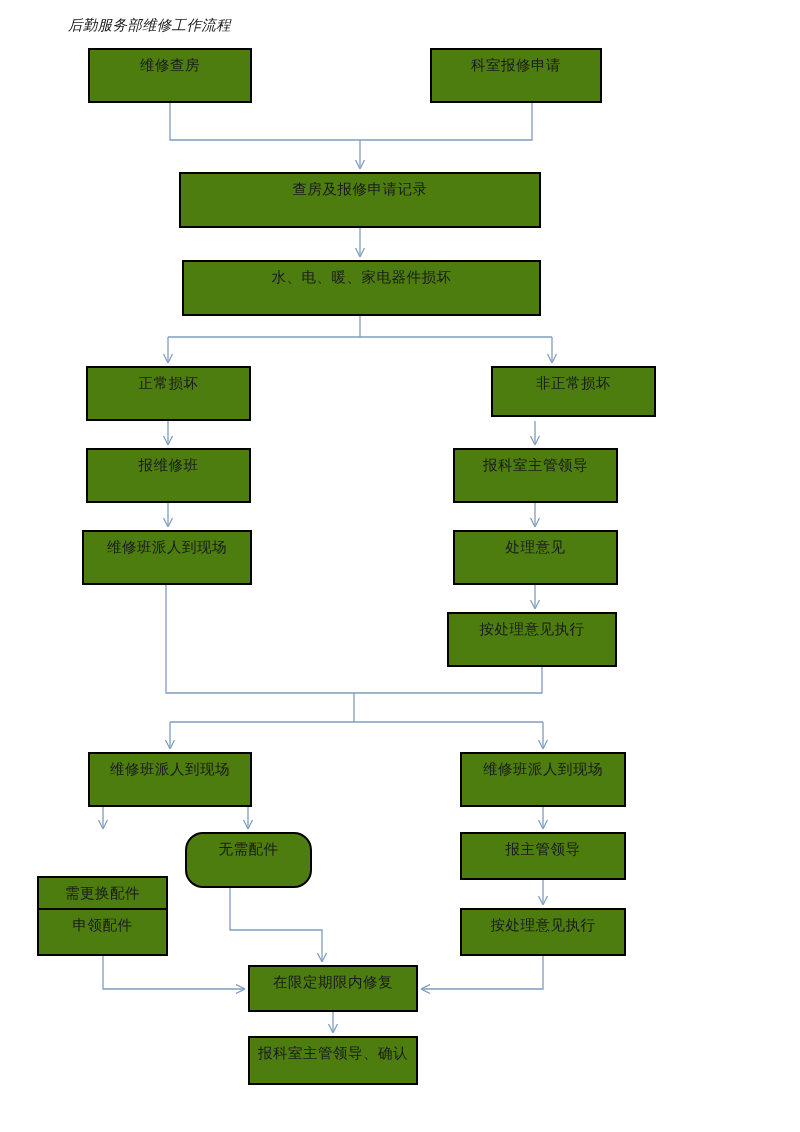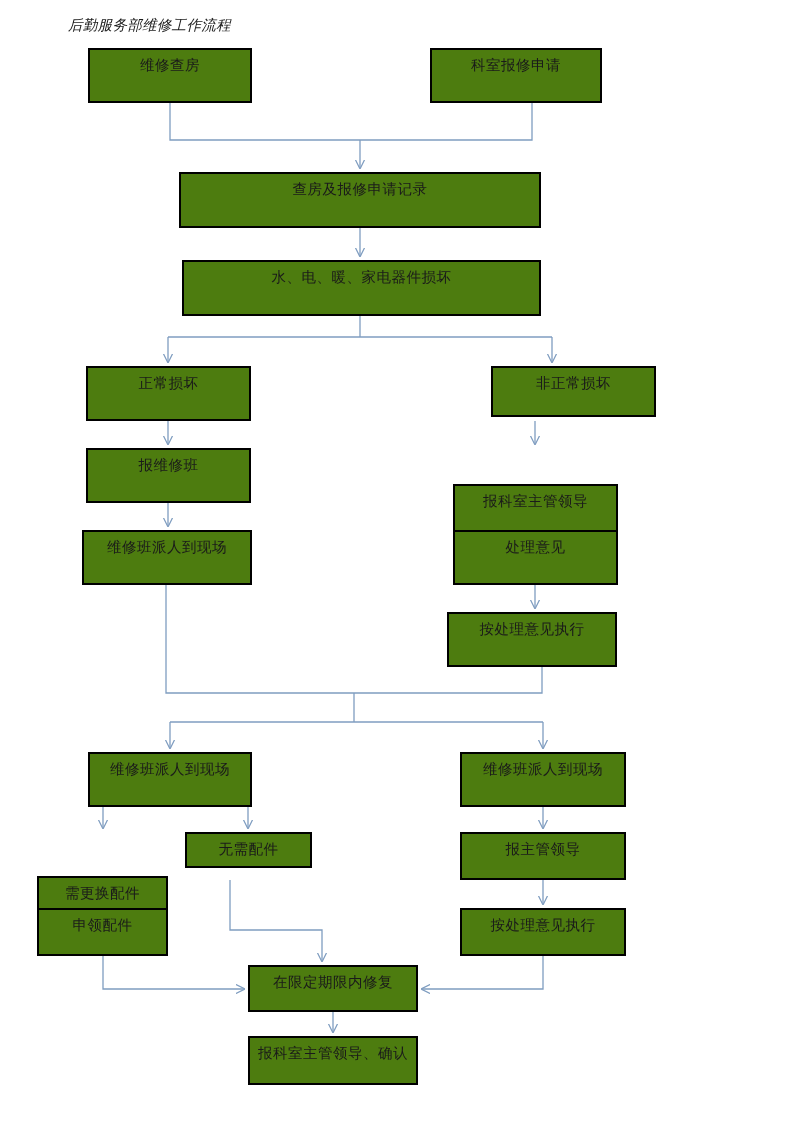--- a/index.html
+++ b/index.html
@@ -123,42 +123,42 @@
   </div>
   <div class="node" style="left:86px;top:366px;width:165px;height:55px;">
     <span class="label">正常损坏</span>
   </div>
   <div class="node" style="left:467px;top:366px;width:165px;height:51px;margin-left:24px;">
     <span class="label">非正常损坏</span>
   </div>
   <div class="node" style="left:86px;top:448px;width:165px;height:55px;">
     <span class="label">报维修班</span>
   </div>
-  <div class="node" style="left:453px;top:448px;width:165px;height:55px;margin-top:36px;">
+  <div class="node" style="left:453px;top:448px;width:165px;height:55px;">
     <span class="label">报科室主管领导</span>
   </div>
   <div class="node" style="left:82px;top:530px;width:170px;height:55px;">
     <span class="label">维修班派人到现场</span>
   </div>
   <div class="node" style="left:453px;top:530px;width:165px;height:55px;">
     <span class="label">处理意见</span>
   </div>
   <div class="node" style="left:447px;top:612px;width:170px;height:55px;">
     <span class="label">按处理意见执行</span>
   </div>
   <div class="node" style="left:88px;top:752px;width:164px;height:55px;">
     <span class="label">维修班派人到现场</span>
   </div>
   <div class="node" style="left:460px;top:752px;width:166px;height:55px;">
     <span class="label">维修班派人到现场</span>
   </div>
   <div class="node" style="left:37px;top:832px;width:131px;height:48px;margin-top:44px;">
     <span class="label">需更换配件</span>
   </div>
-  <div class="node" style="left:185px;top:832px;width:127px;height:36px;">
+  <div class="node" style="left:185px;top:832px;width:127px;height:56px;border-radius:18px;">
     <span class="label">无需配件</span>
   </div>
   <div class="node" style="left:460px;top:832px;width:166px;height:48px;">
     <span class="label">报主管领导</span>
   </div>
   <div class="node" style="left:37px;top:908px;width:131px;height:48px;">
     <span class="label">申领配件</span>
   </div>
   <div class="node" style="left:460px;top:908px;width:166px;height:48px;">
     <span class="label">按处理意见执行</span>

